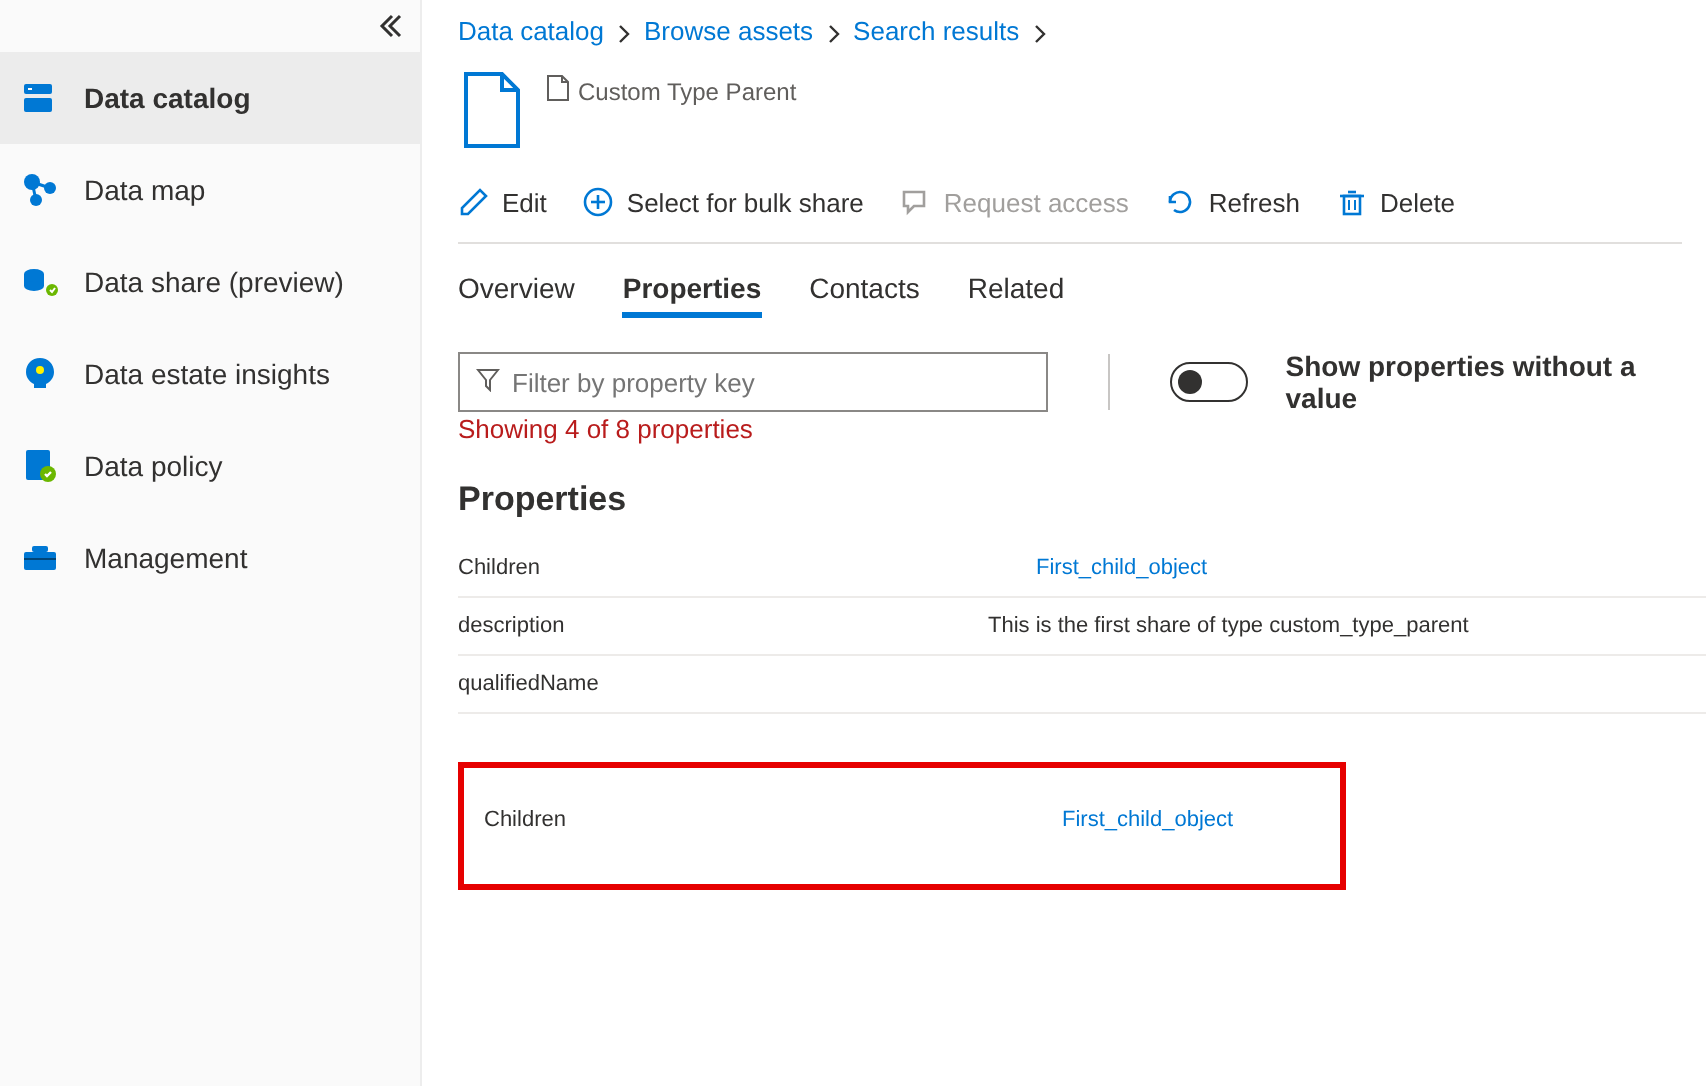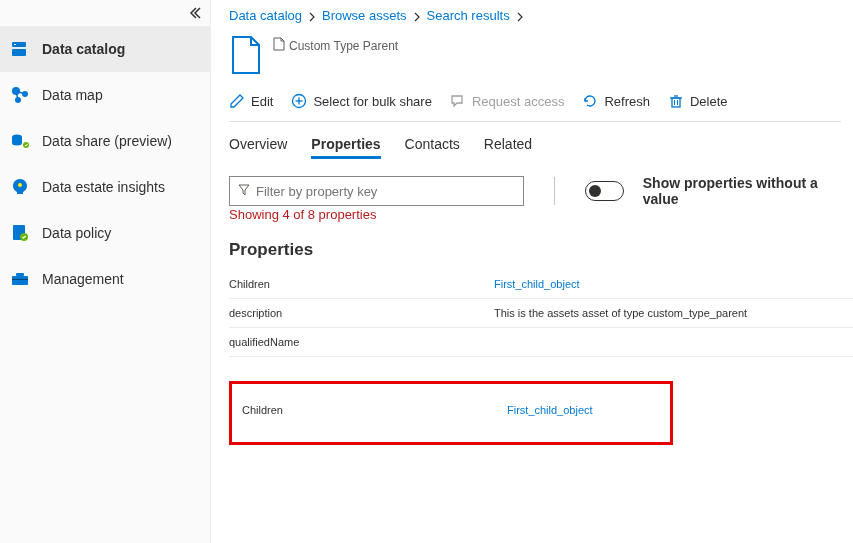--- a/index.html
+++ b/index.html
@@ -43,21 +43,21 @@
   .toggle { width: 40px; height: 20px; border: 1px solid #323130; border-radius: 10px; position: relative; cursor: pointer; }
   .toggle .knob { width: 12px; height: 12px; background: #323130; border-radius: 50%; position: absolute; top: 3px; left: 3px; }
   .toggle-label { font-size: 14px; font-weight: 600; }
 
   .counter { font-size: 13px; color: #b91c1c; margin-bottom: 18px; }
 
   .section-title { font-size: 17px; font-weight: 600; margin-bottom: 10px; }
   .prop-row { display: flex; border-bottom: 1px solid #edebe9; padding: 8px 0; font-size: 11px; }
   .prop-key { width: 265px; color: #323130; }
   .prop-val { flex: 1; color: #323130; }
-  .prop-val a { color: #0078d4; text-decoration: none; cursor: pointer; }
+  .prop-val a { color: #0078d4; text-decoration: none; cursor: pointer; margin-left: 24px; }
 
   .highlight-box { border: 3px solid #e60000; margin-top: 24px; margin-right: 180px; padding: 12px 10px 18px 10px; }
 </style>
 </head>
 <body>
 
 <div class="sidebar">
   <div class="sidebar-collapse">
     <svg width="14" height="14" viewBox="0 0 14 14">
         <path d="M8 2 L3 7 L8 12" stroke="#323130" stroke-width="1.5" fill="none"></path>
@@ -242,21 +242,21 @@
   <div class="counter">Showing 4 of 8 properties</div>
 
   <div class="section-title">Properties</div>
 
   <div class="prop-row">
     <div class="prop-key">Children</div>
     <div class="prop-val"><a>First_child_object</a></div>
   </div>
   <div class="prop-row">
     <div class="prop-key">description</div>
-    <div class="prop-val">This is the assets asset of type custom_type_parent</div>
+    <div class="prop-val">This is the first share of type custom_type_parent</div>
   </div>
   <div class="prop-row">
     <div class="prop-key">qualifiedName</div>
   </div>
 
   <div class="highlight-box">
     <div class="prop-row" style="border-bottom:none;">
       <div class="prop-key">Children</div>
       <div class="prop-val"><a>First_child_object</a></div>
     </div>

